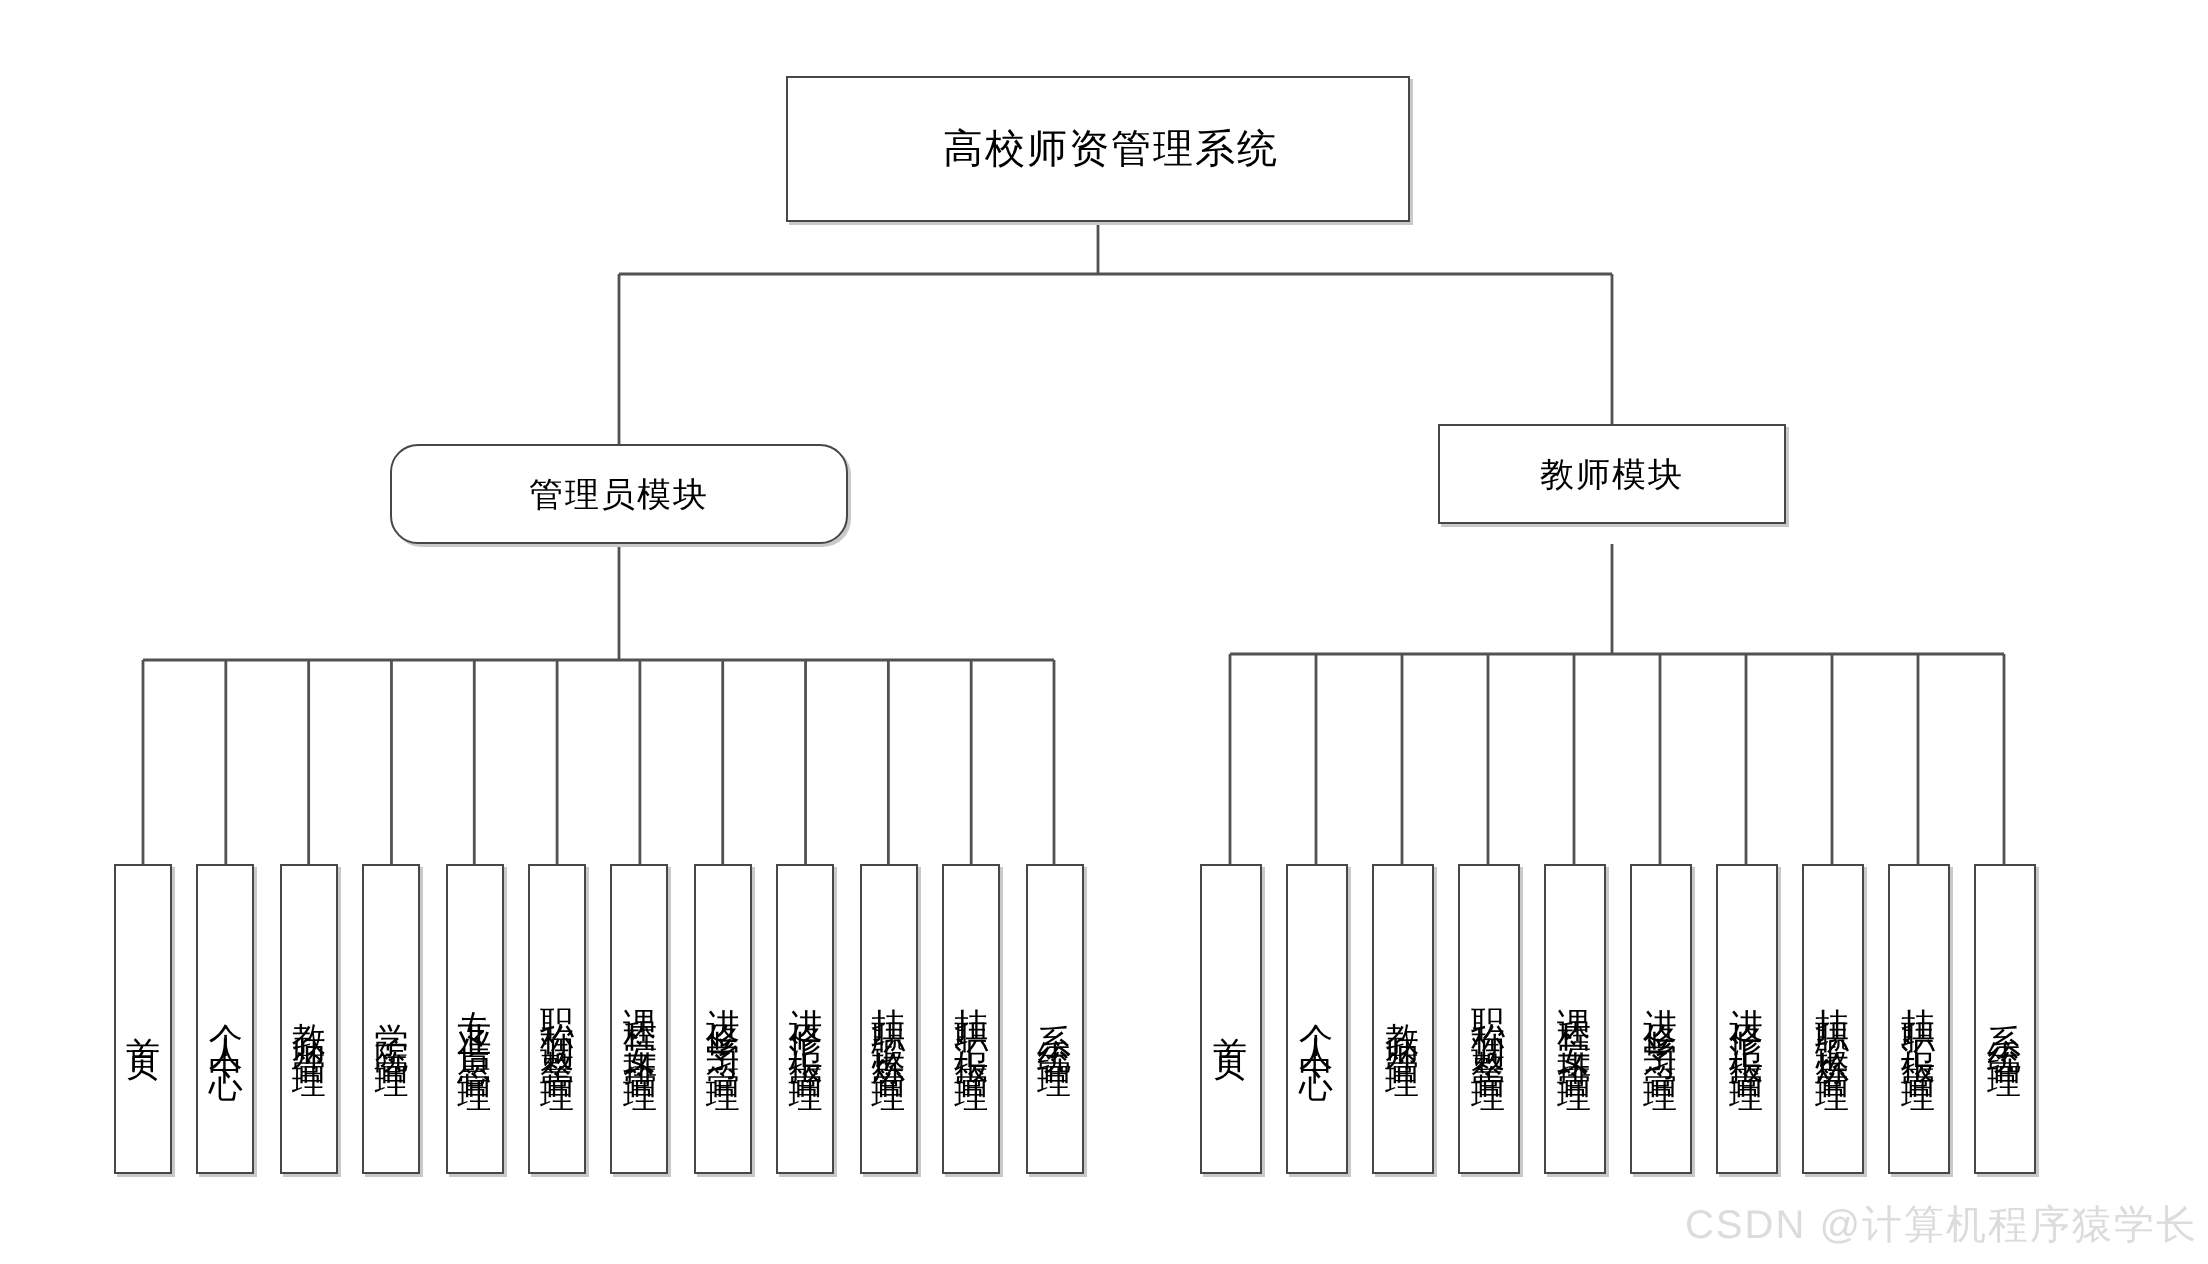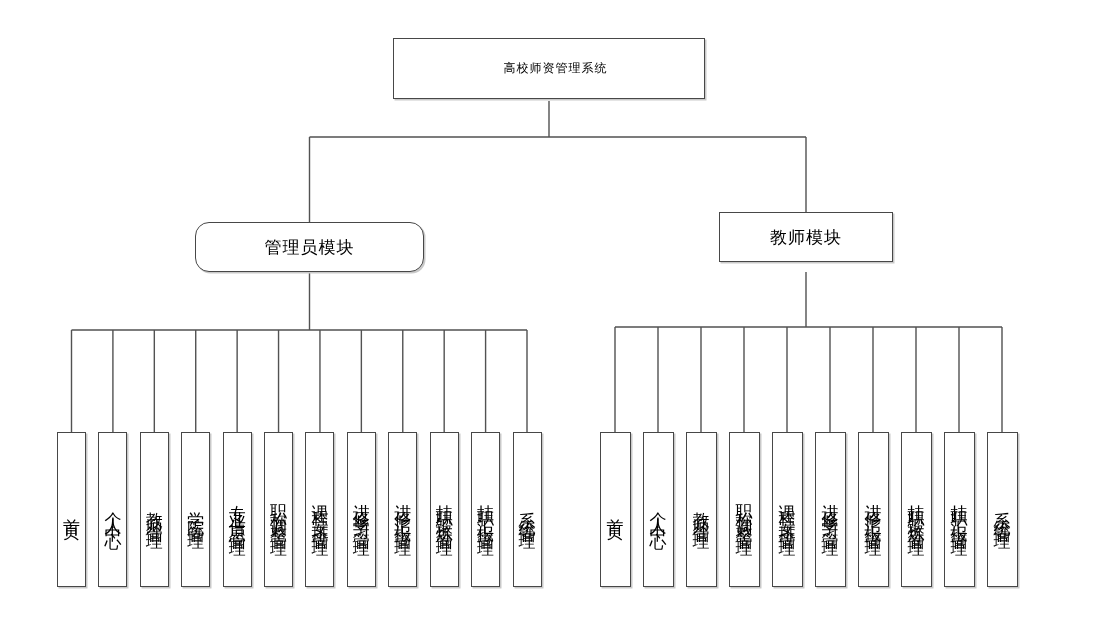--- a/index.html
+++ b/index.html
@@ -24,22 +24,22 @@
     box-sizing:border-box;
     background:#ffffff;
     border:1.6px solid var(--border-color);
     box-shadow:1.5px 1.5px 0 var(--shadow-color);
     display:flex;
     align-items:center;
     justify-content:center;
     color:var(--text-color);
   }
   .node.root{
-    left:393px;top:38px;width:312px;height:61px;
-    font-size:12px;
+    left:393px;top:38px;width:312px;height:73px;
+    font-size:20px;
     letter-spacing:1px;
     padding-left:13px;
   }
   .node.module{
     font-size:17px;
     letter-spacing:1px;
   }
   .node.leaf{
     font-size:17px;
     writing-mode:vertical-rl;
@@ -60,20 +60,21 @@
 </head>
 <body>
 
 <div class="canvas" id="canvas">
   <svg id="connectors" viewBox="0 0 1104 632" xmlns="http://www.w3.org/2000/svg">
     <path id="connector-path" fill="none" stroke="var(--line-color)" stroke-width="1.4" d="M549 101 V137 M309.5 137 H806 M309.5 137 V222 M309.5 272 V330 M71.5 330 H527 M71.5 330 V432 M112.9090909090909 330 V432 M154.3181818181818 330 V432 M195.72727272727275 330 V432 M237.13636363636363 330 V432 M278.5454545454545 330 V432 M319.9545454545455 330 V432 M361.3636363636364 330 V432 M402.77272727272725 330 V432 M444.1818181818182 330 V432 M485.59090909090907 330 V432 M527 330 V432 M806 137 V222 M806 272 V327 M615 327 H1002 M615 327 V432 M658 327 V432 M701 327 V432 M744 327 V432 M787 327 V432 M830 327 V432 M873 327 V432 M916 327 V432 M959 327 V432 M1002 327 V432"></path>
   </svg>
 
   <div class="node root">高校师资管理系统</div>
 
+  <div class="watermark">CSDN @计算机程序猿学长</div>
 <div class="node module" style="left: 195px; top: 222px; width: 229px; height: 50px; border-radius: 14px;">管理员模块</div>
     <div class="node leaf" style="left: 57px; top: 432px; width: 29px; height: 155px;">首页</div>
     <div class="node leaf" style="left: 98.4091px; top: 432px; width: 29px; height: 155px;">个人中心</div>
     <div class="node leaf" style="left: 139.818px; top: 432px; width: 29px; height: 155px;">教师管理</div>
     <div class="node leaf" style="left: 181.227px; top: 432px; width: 29px; height: 155px;">学院管理</div>
     <div class="node leaf" style="left: 222.636px; top: 432px; width: 29px; height: 155px;">专业信息管理</div>
     <div class="node leaf" style="left: 264.045px; top: 432px; width: 29px; height: 155px;">职称调整管理</div>
     <div class="node leaf" style="left: 305.455px; top: 432px; width: 29px; height: 155px;">课程安排管理</div>
     <div class="node leaf" style="left: 346.864px; top: 432px; width: 29px; height: 155px;">进修学习管理</div>
     <div class="node leaf" style="left: 388.273px; top: 432px; width: 29px; height: 155px;">进修汇报管理</div>

